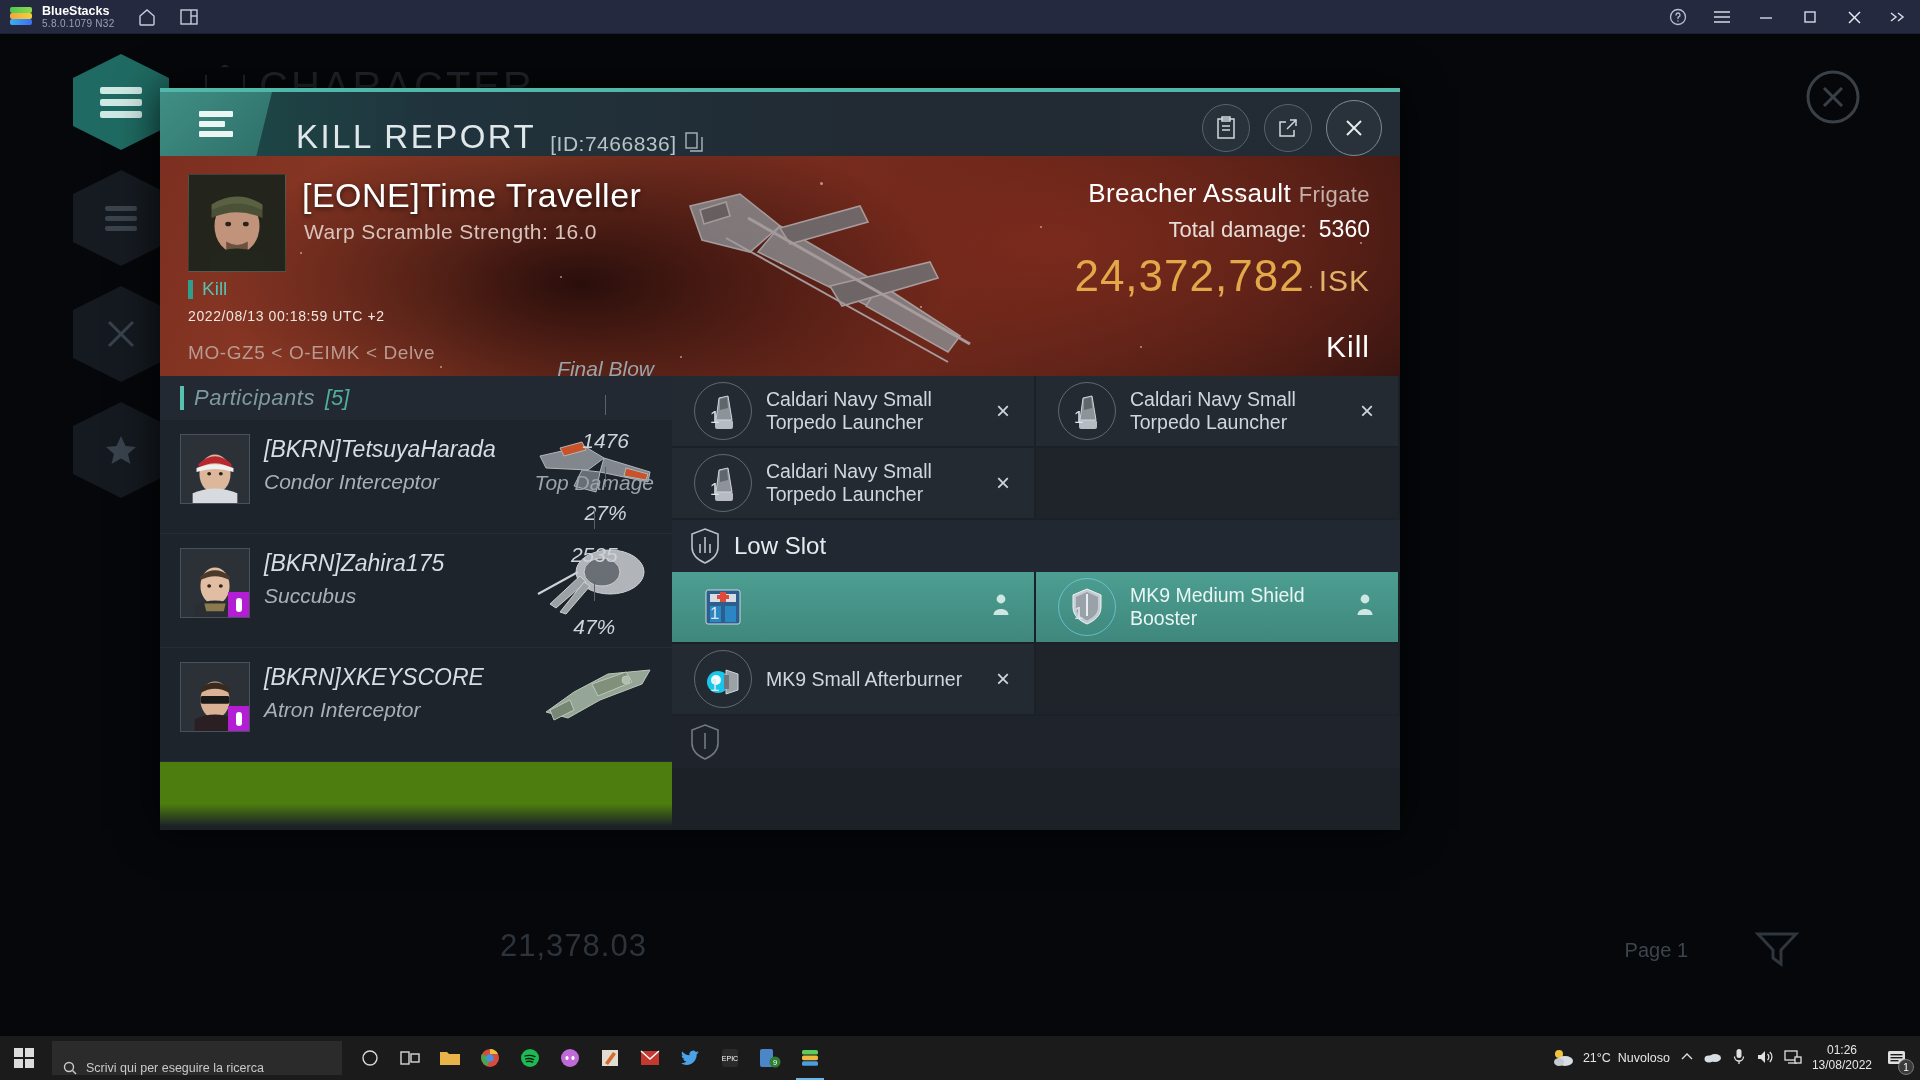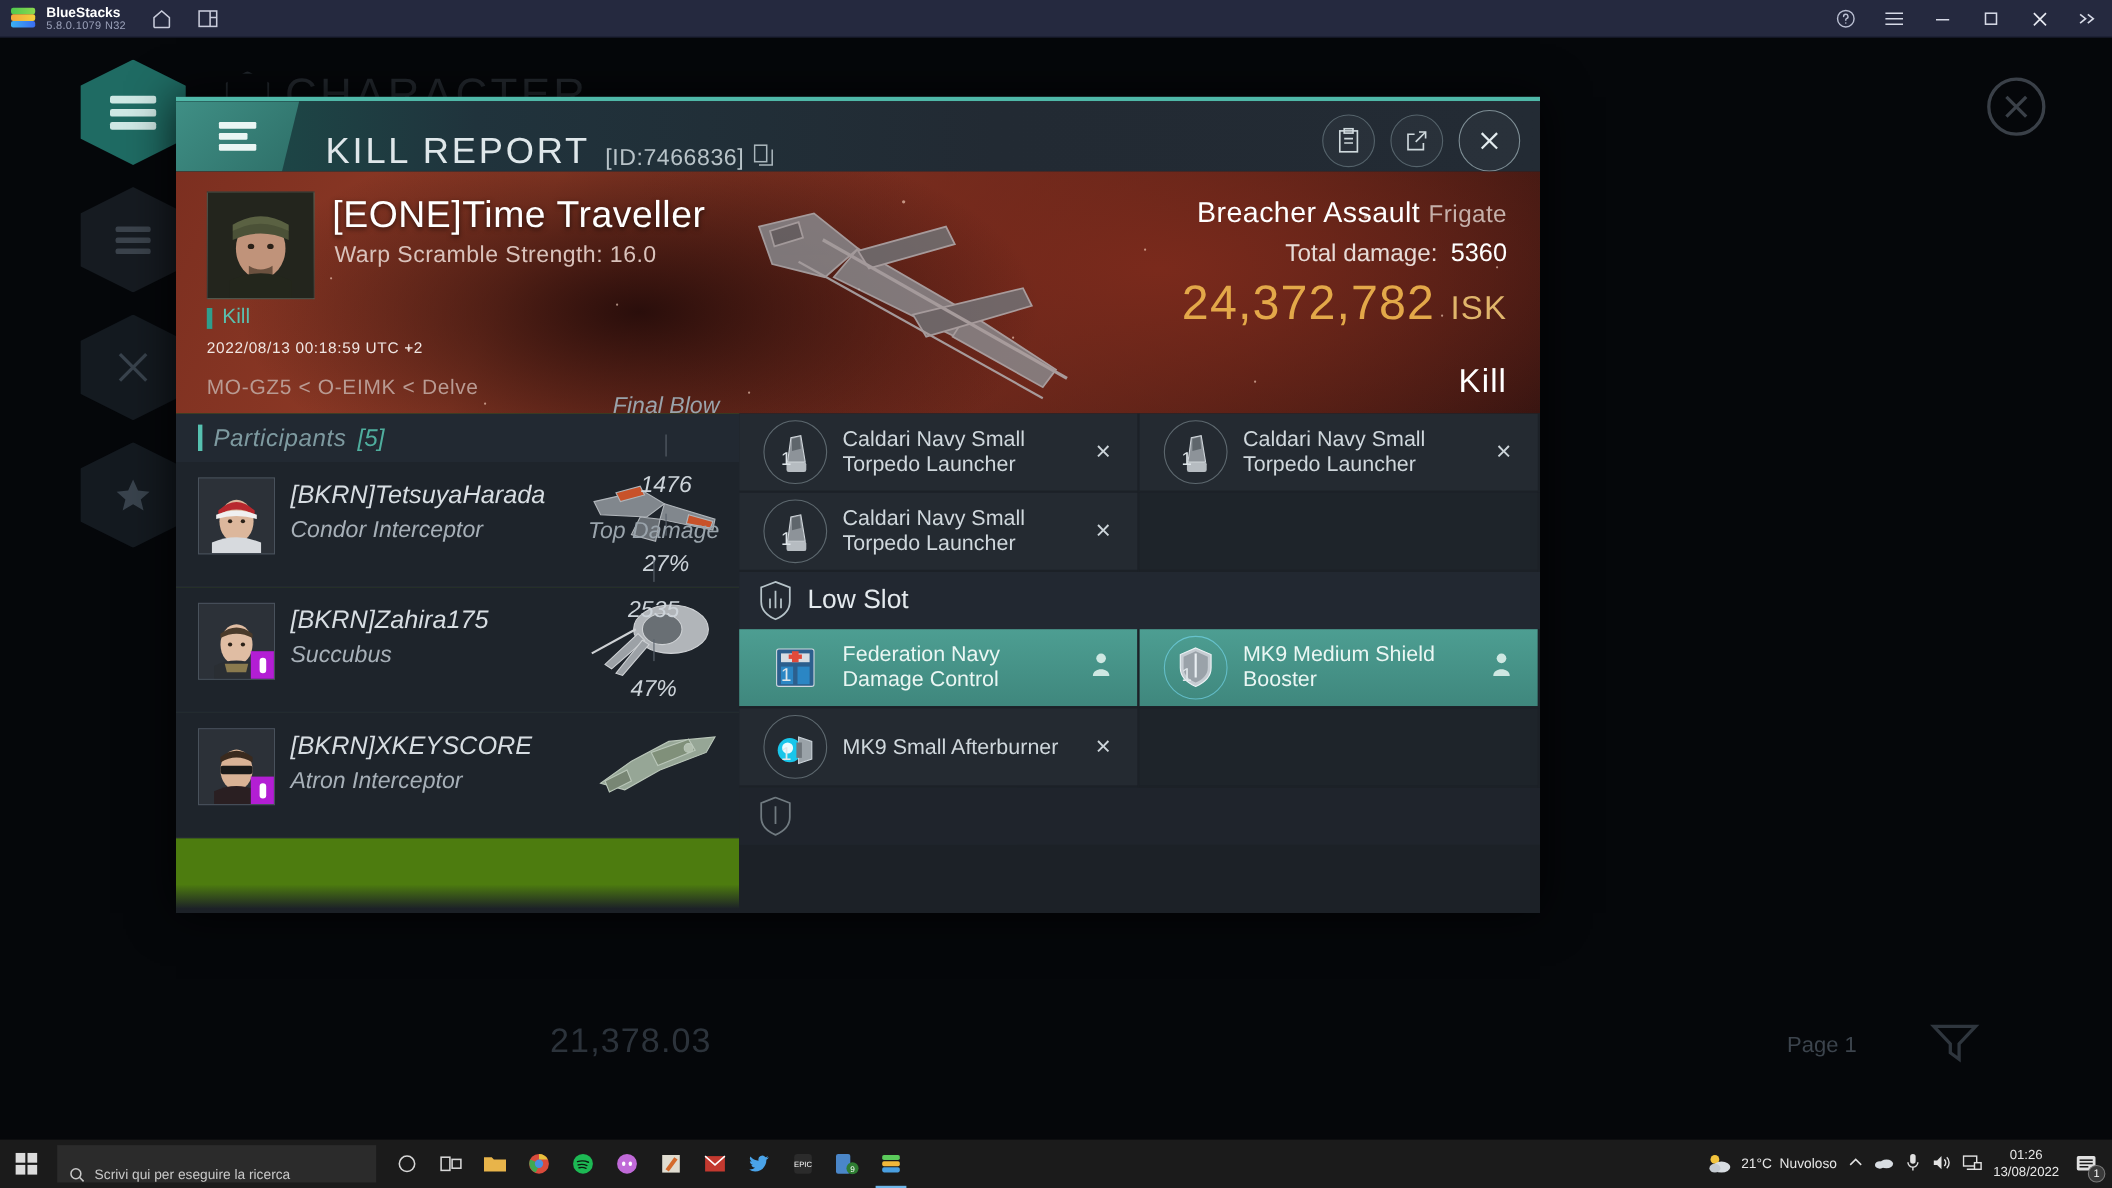--- a/index.html
+++ b/index.html
@@ -702,21 +702,20 @@
               <svg width="50" height="50" viewBox="0 0 50 50">
                 <rect x="8" y="8" width="34" height="34" rx="2" fill="#2c5f8d" stroke="#cfd8de"></rect>
                 <rect x="12" y="12" width="26" height="8" fill="#d7dde2"></rect>
                 <rect x="12" y="24" width="11" height="16" fill="#2b86c4"></rect>
                 <rect x="27" y="24" width="11" height="16" fill="#2b86c4"></rect>
                 <rect x="22" y="10" width="6" height="10" fill="#e04a3a"></rect>
                 <rect x="19" y="13" width="12" height="4" fill="#e04a3a"></rect>
               </svg>
               <span class="mod-qty">1</span>
             </div>
-            <div class="mod-label">Federation Navy Damage Control</div>
             <div class="mod-act">
               <svg width="18" height="22" viewBox="0 0 18 22" fill="#cfe7e2">
                 <circle cx="9" cy="6" r="4.4"></circle>
                   <path d="M1.5 22 C1.5 14 16.5 14 16.5 22 Z"></path>
               </svg>
             </div>
           </div>
 
           <div class="mod-cell hl">
             <div class="mod-ic">

